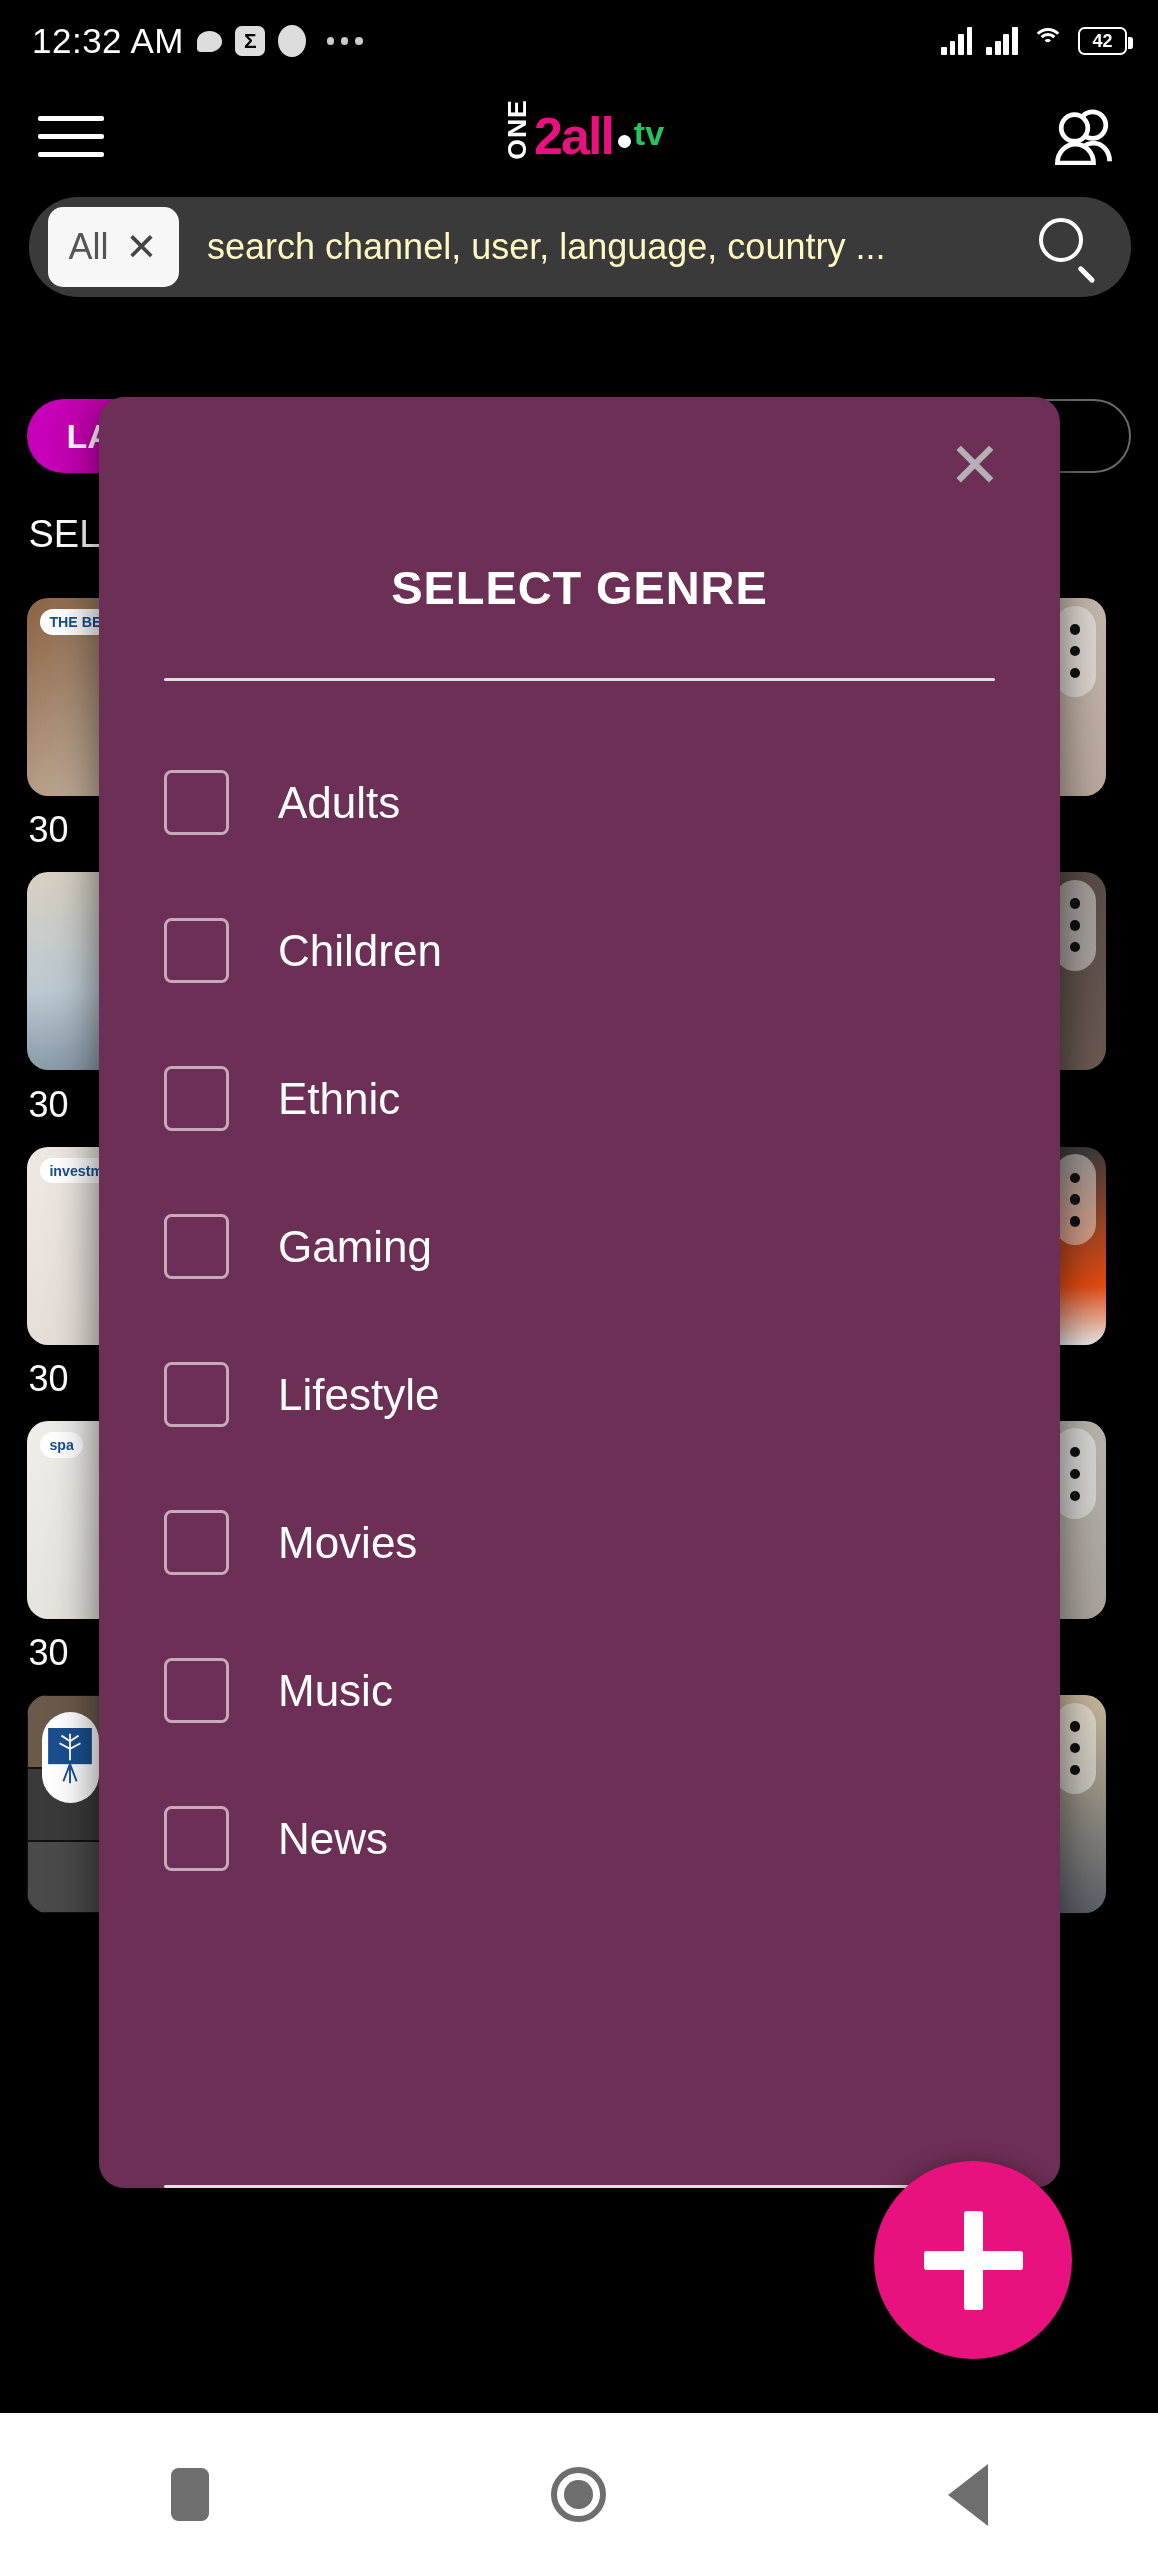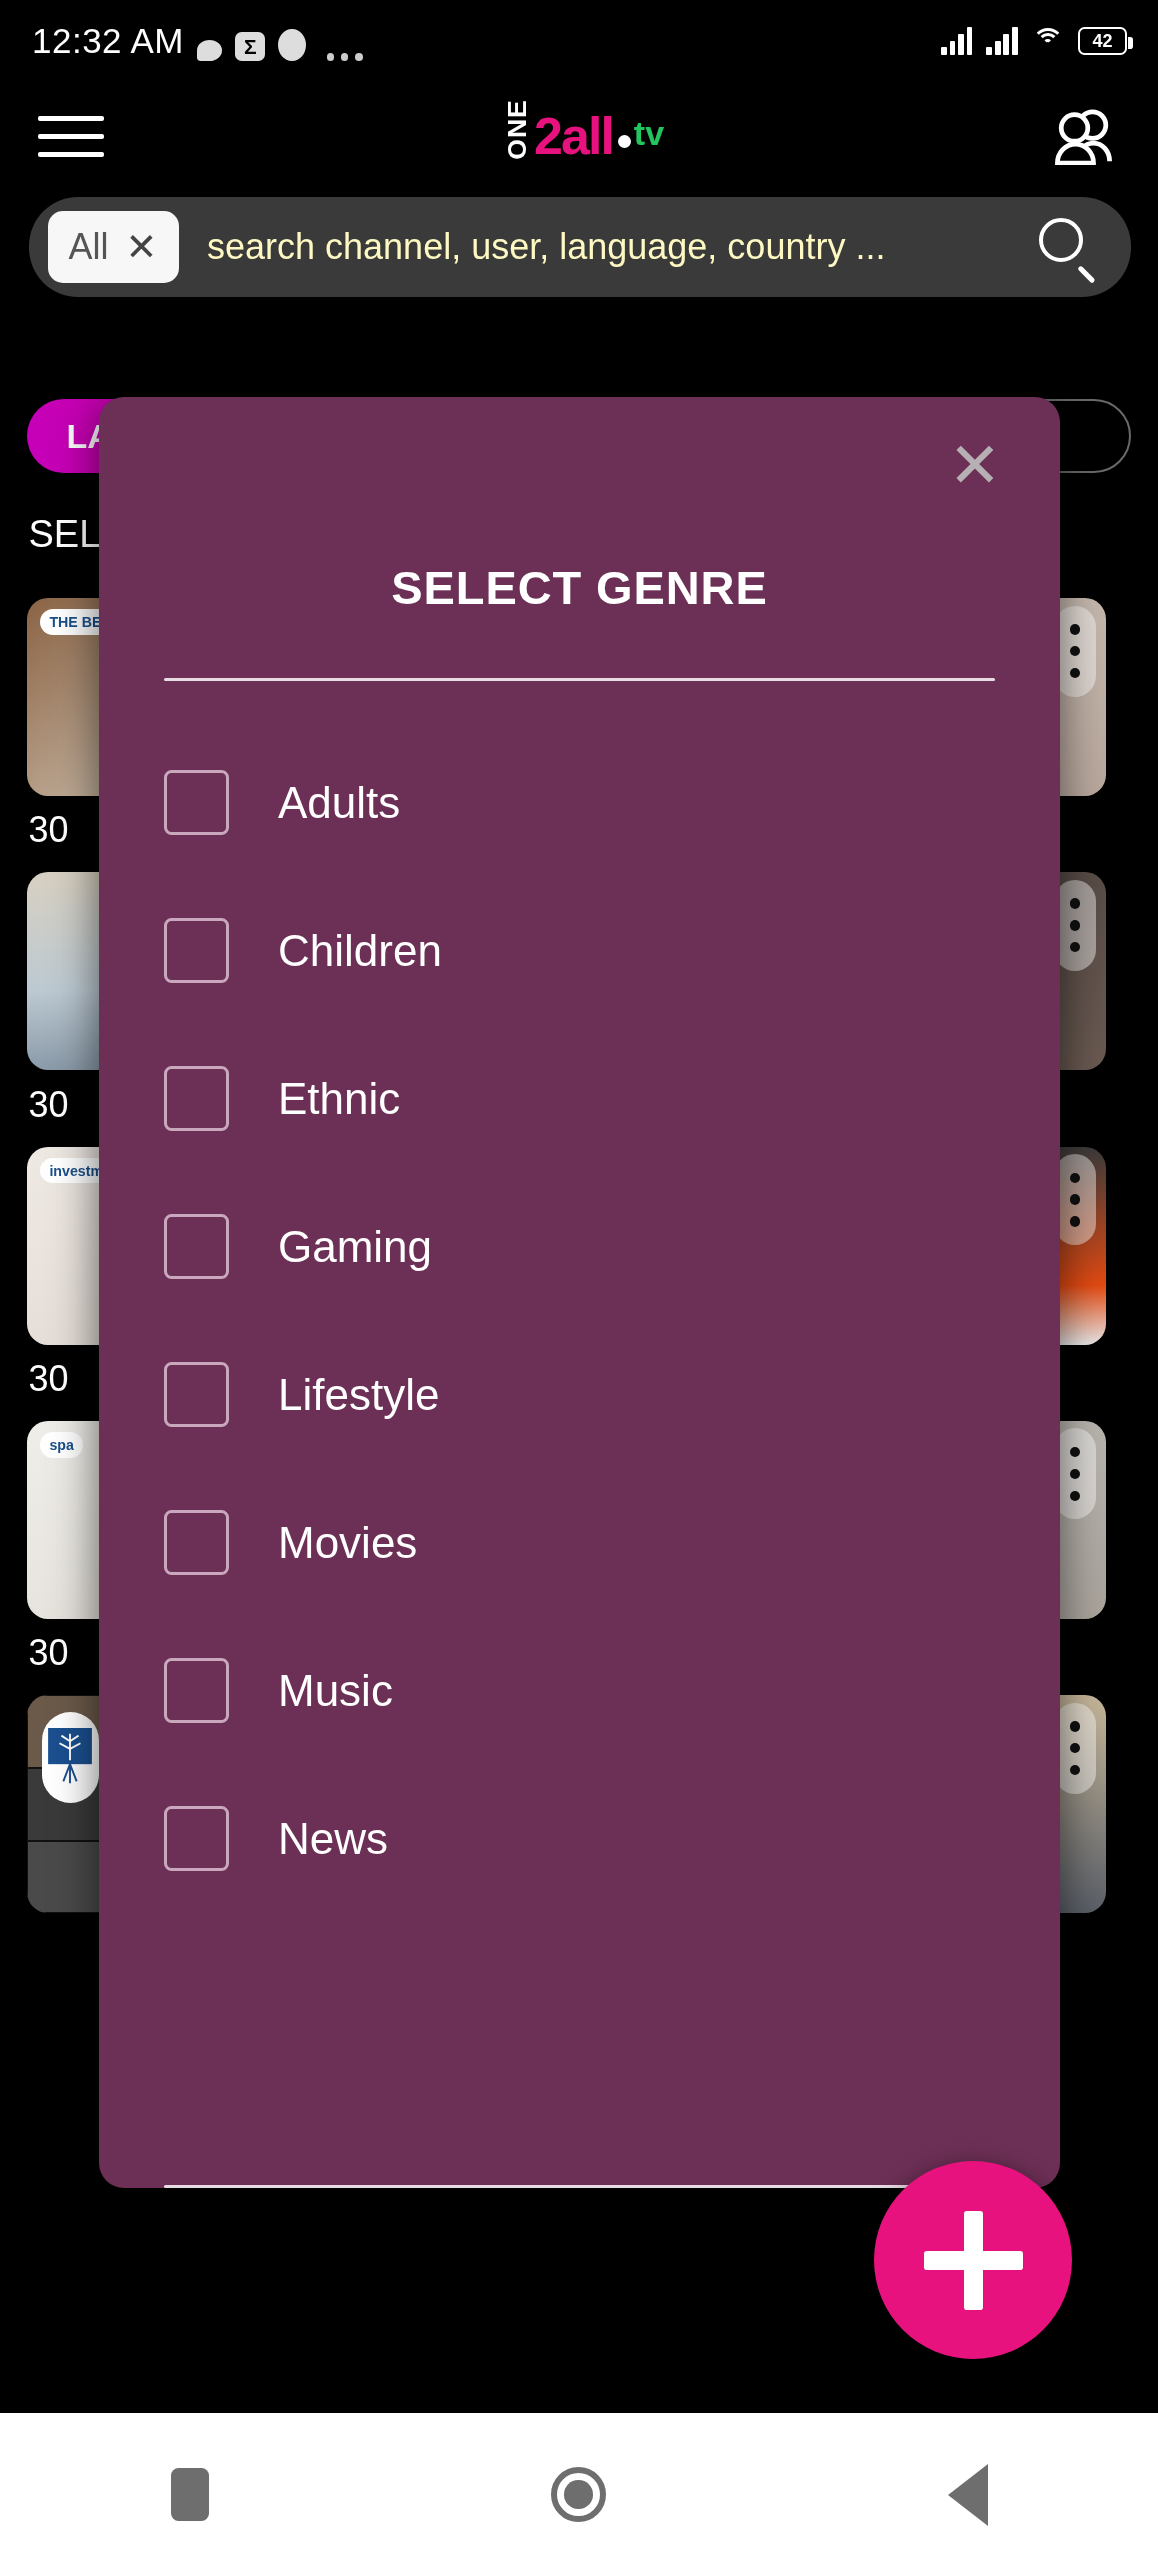--- a/index.html
+++ b/index.html
@@ -9,21 +9,21 @@
     font-family: "Liberation Sans", sans-serif;
     overflow: hidden;
   }
   #app { position: relative; width: 1159px; height: 2576px; background: #000; }
 
   
   .statusbar {
     position: absolute; top: 0; left: 0; width: 1159px; height: 82px;
     display: flex; align-items: center; padding: 0 32px; color: #fff;
   }
-  .sb-left { display: flex; align-items: flex-end; gap: 13.3px; flex: 1; }
+  .sb-left { display: flex; align-items: center; gap: 13.3px; flex: 1; }
   .sb-time { font-size: 35px; letter-spacing: 0.5px; font-weight: 400; }
   .ic-chat {
     width: 25px; height: 21px; background: #ddd; border-radius: 50% 50% 50% 3.8px;
     display: inline-block;
   }
   .ic-sigma {
     width: 29.4px; height: 29.4px; background: #ddd; border-radius: 6.6px;
     color: #000; font-size: 21px; font-weight: bold; line-height: 29.4px; text-align: center;
   }
   .ic-circle { width: 27.5px; height: 32px; background: #ddd; border-radius: 50%; }
@@ -66,21 +66,21 @@
     margin: 0 2.8px 12.3px 4.7px; }
   .logo-tv { color:#22c55e; font-size: 34px; font-weight: 700; margin-bottom: 7.6px; }
   .people-icon { width: 74px; height: 57px; position: relative; }
 
   
   .searchwrap {
     position: absolute; top: 197px; left: 28.5px; width: 1102px; height: 100px;
     background: #3A3A3A; border-radius: 49px; display:flex; align-items:center; padding: 0 19px;
   }
   .chip {
-    background: #F7F7F7; border-radius: 15px; height: 72px; min-width: 131px;
+    background: #F7F7F7; border-radius: 15px; height: 80px; min-width: 131px;
     display:flex; align-items:center; justify-content:center; gap: 17px; padding: 0 21px;
   }
   .chip-label { font-size: 36px; color:#555; }
   .chip-x { font-size: 38px; color:#444; line-height: 1; font-weight: 300; }
   .search-ph { flex:1; margin-left: 28.5px; color:#fef9c3; font-size: 36px; white-space:nowrap;
     overflow:hidden; }
   .mag { width: 59px; height: 59px; position:relative; margin-right: 13.3px; }
   .mag i { position:absolute; left:0; top:0; width:44px; height:44px; border: 4.7px solid #fff;
     border-radius:50%; }
   .mag b { position:absolute; right:0.9px; bottom:0px; width: 21px; height: 4.7px; background:#fff;

